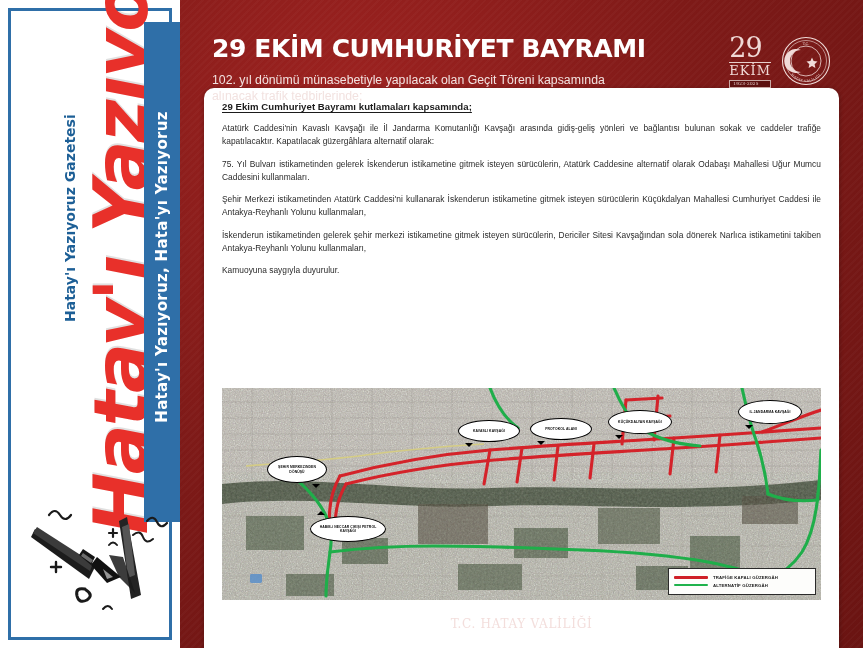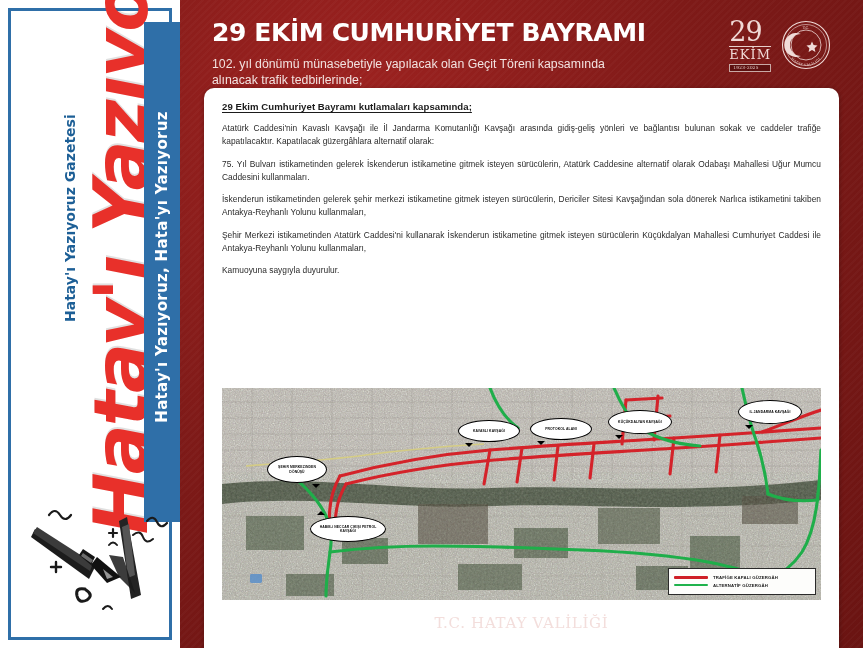--- a/index.html
+++ b/index.html
@@ -121,21 +121,21 @@
     position: absolute;
     inset: 0;
     background:
       repeating-linear-gradient(135deg, rgba(255,255,255,.025) 0 2px, rgba(0,0,0,0) 2px 5px);
     pointer-events: none;
   }
 
   
   #poster-header {
     position: absolute;
-    left: 0; top: 10px;
+    left: 0; top: 26px;
     width: 683px; height: 76px;
     padding: 6px 18px 0 32px;
     display: flex;
     align-items: flex-start;
     justify-content: space-between;
     z-index: 3;
   }
   #header-text { padding-top: 4px; }
   #poster-title {
     font-family: "DejaVu Sans", sans-serif;
@@ -310,21 +310,21 @@
   
   #poster-footer {
     position: absolute;
     left: 0; bottom: 16px;
     width: 683px;
     text-align: center;
     z-index: 3;
   }
   #footer-text {
     font-family: "DejaVu Serif", serif;
-    font-size: 15px;
+    font-size: 12px;
     letter-spacing: .7px;
     color: #f3dedc;
   }
 </style>
 </head>
 <body>
 
 <div id="page">
 
   <div id="masthead">
@@ -403,22 +403,22 @@
       </div>
     </div>
 
     <div id="card">
 
       <div id="card-body">
         <div id="notice-heading">29 Ekim Cumhuriyet Bayramı kutlamaları kapsamında;</div>
 
         <p class="para">Atatürk Caddesi'nin Kavaslı Kavşağı ile İl Jandarma Komutanlığı Kavşağı arasında gidiş-geliş yönleri ve bağlantısı bulunan sokak ve caddeler trafiğe kapatılacaktır. Kapatılacak güzergâhlara alternatif olarak:</p>
         <p class="para">75. Yıl Bulvarı istikametinden gelerek İskenderun istikametine gitmek isteyen sürücülerin, Atatürk Caddesine alternatif olarak Odabaşı Mahallesi Uğur Mumcu Caddesini kullanmaları.</p>
+        <p class="para">Şehir Merkezi istikametinden Atatürk Caddesi'ni kullanarak İskenderun istikametine gitmek isteyen sürücülerin Küçükdalyan Mahallesi Cumhuriyet Caddesi ile Antakya-Reyhanlı Yolunu kullanmaları,</p>
         <p class="para">İskenderun istikametinden gelerek şehir merkezi istikametine gitmek isteyen sürücülerin, Dericiler Sitesi Kavşağından sola dönerek Narlıca istikametini takiben Antakya-Reyhanlı Yolunu kullanmaları,</p>
-        <p class="para">Şehir Merkezi istikametinden Atatürk Caddesi'ni kullanarak İskenderun istikametine gitmek isteyen sürücülerin Küçükdalyan Mahallesi Cumhuriyet Caddesi ile Antakya-Reyhanlı Yolunu kullanmaları,</p>
         <p class="para">Kamuoyuna saygıyla duyurulur.</p>
       </div>
 
       <div id="map-wrap">
 
         <svg id="map-canvas" width="599" height="212" viewBox="0 0 599 212">
           <defs>
 
             <filter id="aerial">
               <feTurbulence type="fractalNoise" baseFrequency="0.82" numOctaves="4" seed="7" result="n"></feTurbulence>

